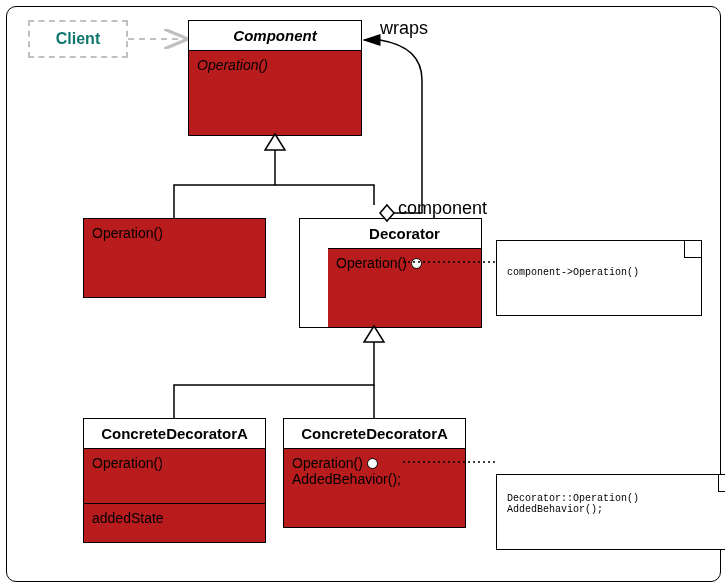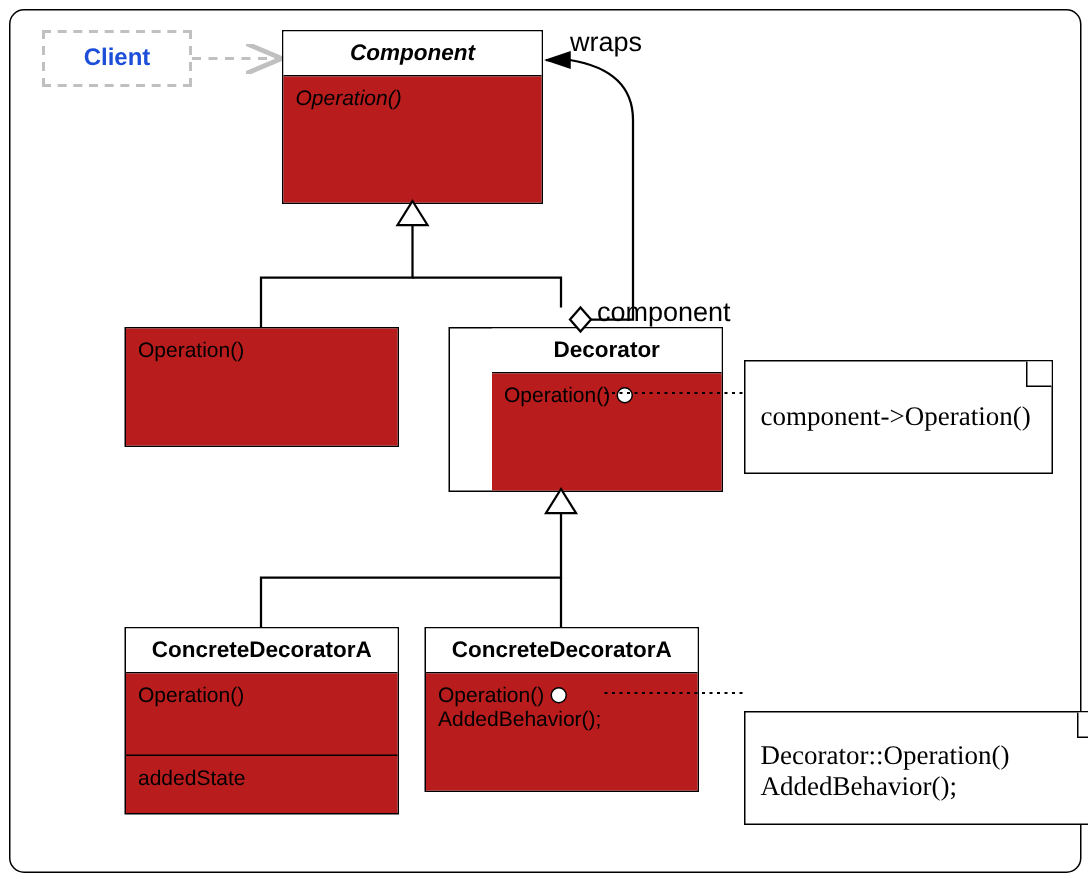--- a/index.html
+++ b/index.html
@@ -38,21 +38,21 @@
     background: #b91c1c;
     font-size: 14px;
   }
   .cls .comp {
     padding: 6px 8px;
   }
   .cls .divider {
     border-top: 1.5px solid #000;
   }
   .italic { font-style: italic; }
-  .mono { font-family: Liberation Serif, serif; font-size: 18px; }
+  .mono { font-family: Liberation Mono, monospace; font-size: 10px; }
   .note {
     position: absolute;
     border: 1.5px solid #000;
     background: #fff;
     box-sizing: border-box;
     padding: 18px 10px 10px 10px;
   }
   .note .fold {
     position: absolute;
     right: 0;
@@ -67,21 +67,21 @@
     content: "";
     position: absolute;
     right: -1px;
     top: -1px;
     width: 0;
     height: 0;
   }
   .client {
     position: absolute;
     border: 2px dashed #c0c0c0;
-    color: #1d4ed8;
+    color: #0f766e;
     font-weight: bold;
     font-size: 16px;
     text-align: center;
     box-sizing: border-box;
     padding-top: 8px;
   }
   .label {
     position: absolute;
     font-size: 18px;
   }

